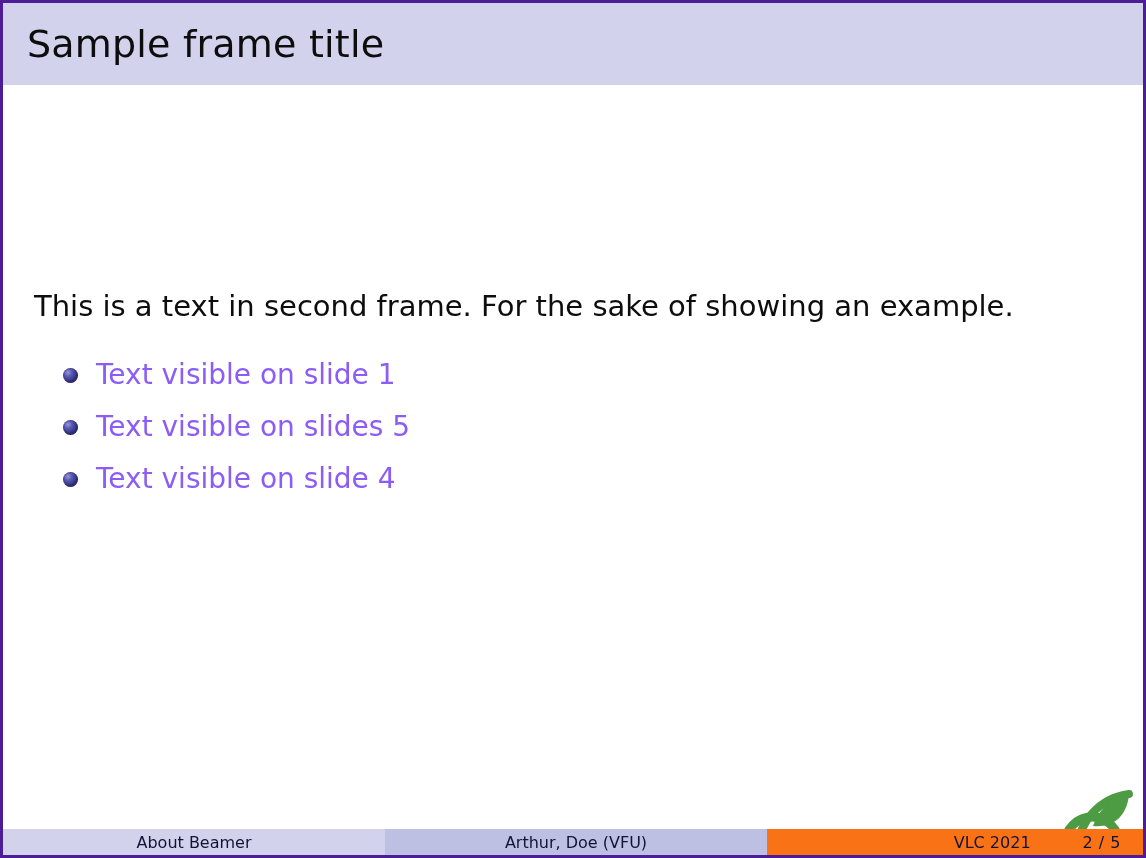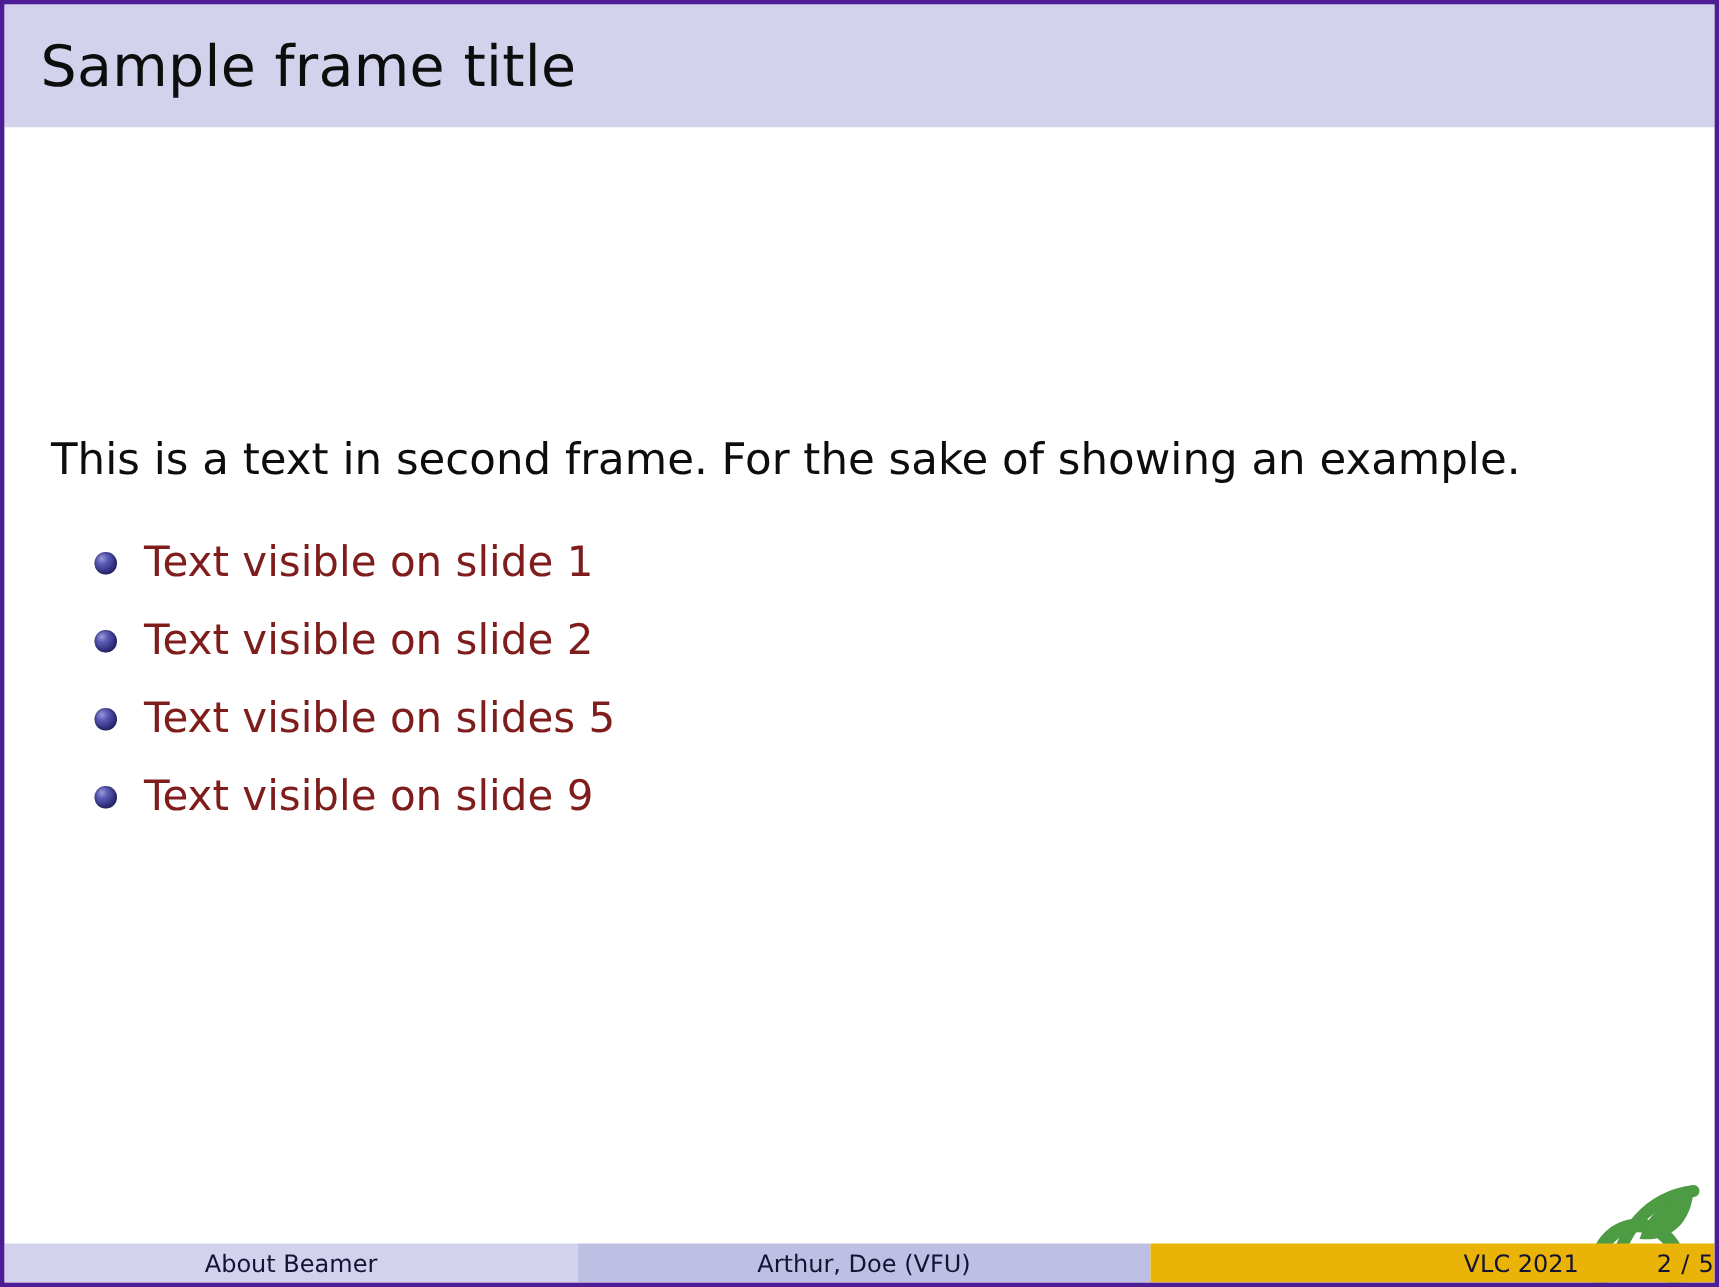--- a/index.html
+++ b/index.html
@@ -64,21 +64,21 @@
     left: 60px;
     top: 264px;
     margin: 0; padding: 0;
     list-style: none;
   }
   .bullet-item {
     display: flex;
     align-items: center;
     height: 52px;
     font-size: 28px;
-    color: #7f1d1d;
+    color: #8b5cf6;
   }
   .ball-bullet {
     width: 15px; height: 15px;
     border-radius: 50%;
     margin-right: 18px;
     flex: 0 0 auto;
     background:
       radial-gradient(circle at 33% 30%, #9a9ad8 0%, #5c5cb8 26%, #30307f 62%, #1b1b52 100%);
     box-shadow: inset 0 0 2px rgba(0,0,0,0.45);
   }
@@ -106,21 +106,21 @@
     height: 26px;
     display: flex;
     align-items: center;
     justify-content: center;
     font-size: 16px;
     color: #131335;
     box-sizing: border-box;
   }
   .footer-author  { width: 382px; background: #bdbfe3; }
   .footer-title   { width: 382px; background: #d2d2ed; }
-  .footer-date    { width: 376px; background: #eab308; justify-content: flex-end; }
+  .footer-date    { width: 376px; background: #f97316; justify-content: flex-end; padding-right: 22px; }
   #footer-venue { margin-right: 52px; }
   #footer-pagenum { letter-spacing: 0.5px; }
 </style>
 </head>
 <body>
 
 <div id="slide">
 
   <div id="titlebar">
     <div id="frame-title">Sample frame title</div>
@@ -130,29 +130,25 @@
 
     <div id="intro-paragraph">This is a text in second frame.  For the sake of showing an example.</div>
 
     <ul id="bullet-list">
       <li class="bullet-item">
         <span class="ball-bullet"></span>
         <span class="bullet-text">Text visible on slide 1</span>
       </li>
       <li class="bullet-item">
         <span class="ball-bullet"></span>
-        <span class="bullet-text">Text visible on slide 2</span>
-      </li>
-      <li class="bullet-item">
-        <span class="ball-bullet"></span>
         <span class="bullet-text">Text visible on slides 5</span>
       </li>
       <li class="bullet-item">
         <span class="ball-bullet"></span>
-        <span class="bullet-text">Text visible on slide 9</span>
+        <span class="bullet-text">Text visible on slide 4</span>
       </li>
     </ul>
 
     <div id="logo">
       <svg width="92" height="96" viewBox="0 0 92 96" xmlns="http://www.w3.org/2000/svg">
         <g fill="none" stroke="#4d9b43">
           <circle cx="43" cy="62" r="27" stroke-width="9"></circle>
           <path d="M28 68 C30 40, 50 16, 80 12" stroke-width="8" stroke-linecap="round"></path>
         </g>
         <path d="M80 12 C78 36, 62 46, 44 44 C50 26, 64 15, 80 12 Z" fill="#4d9b43"></path>

